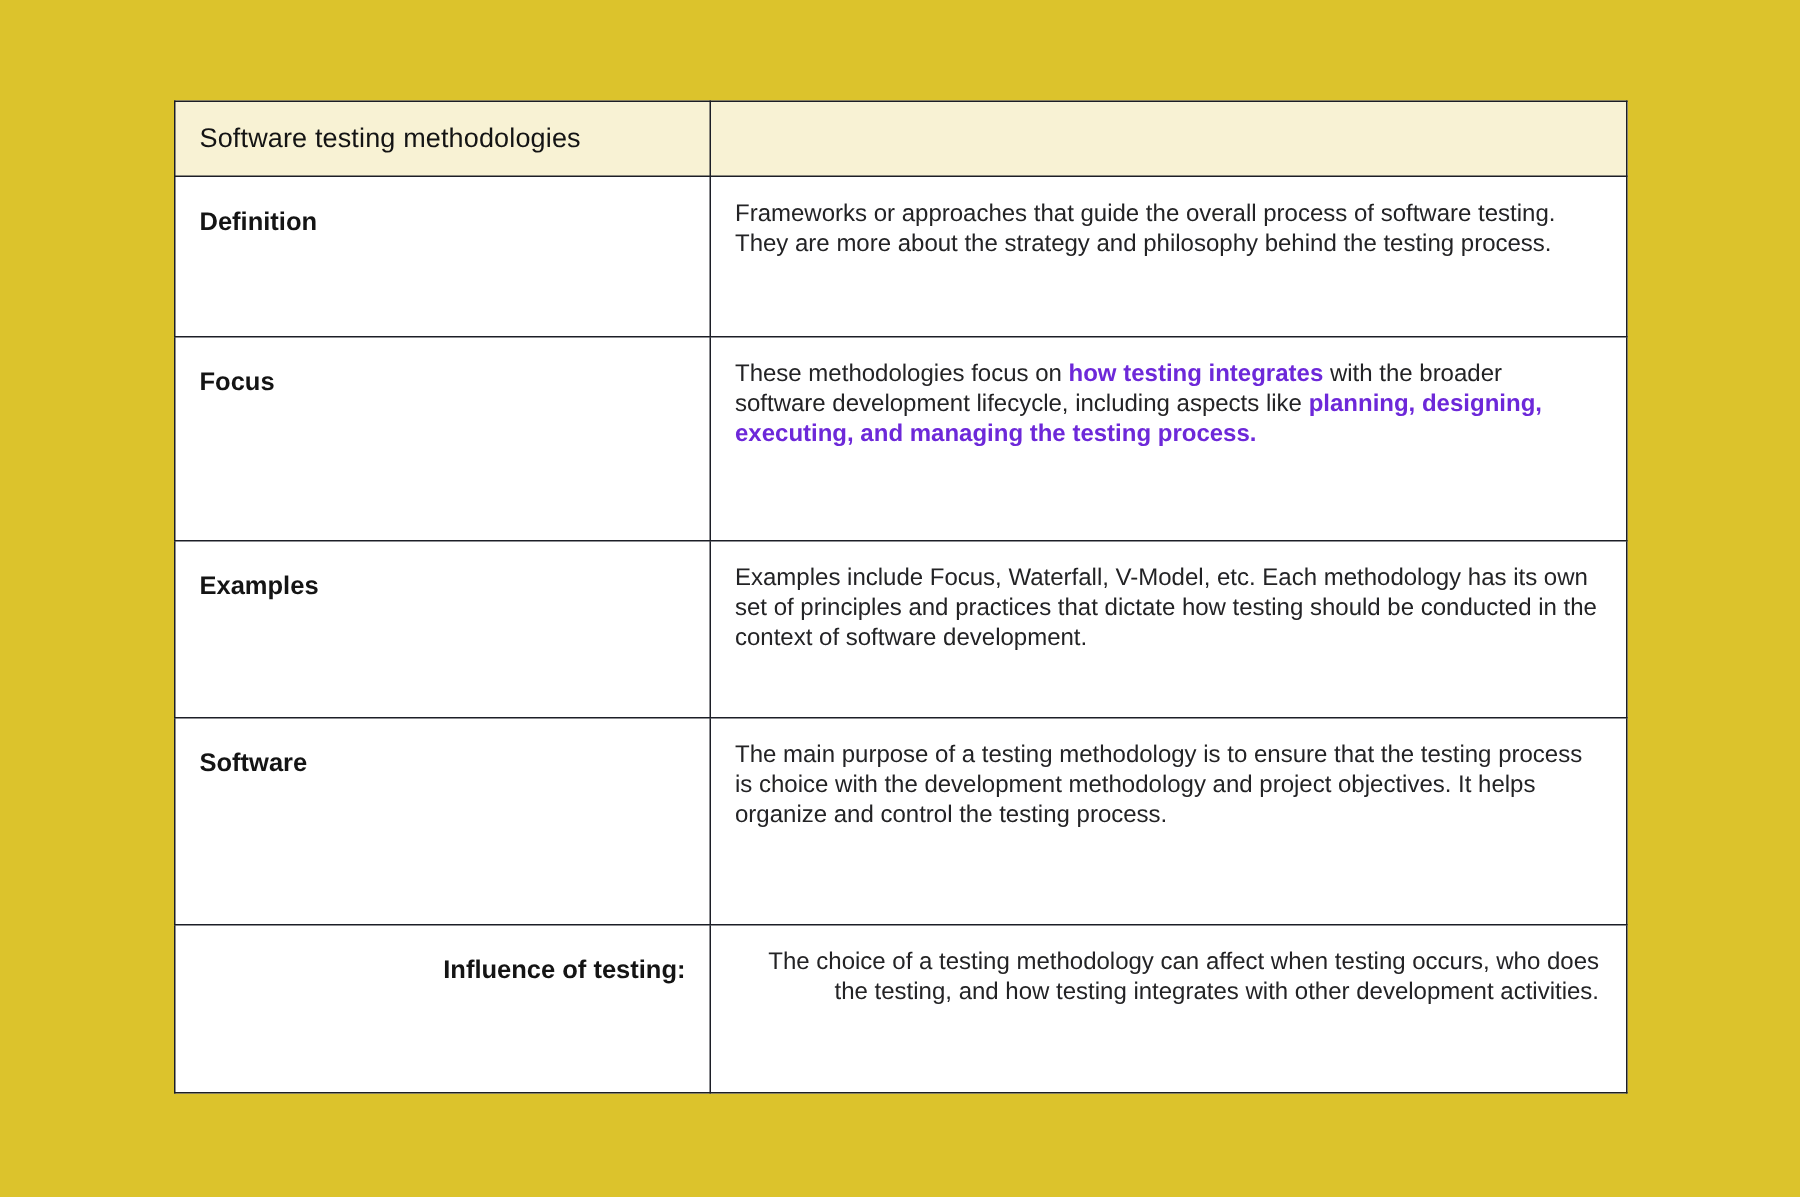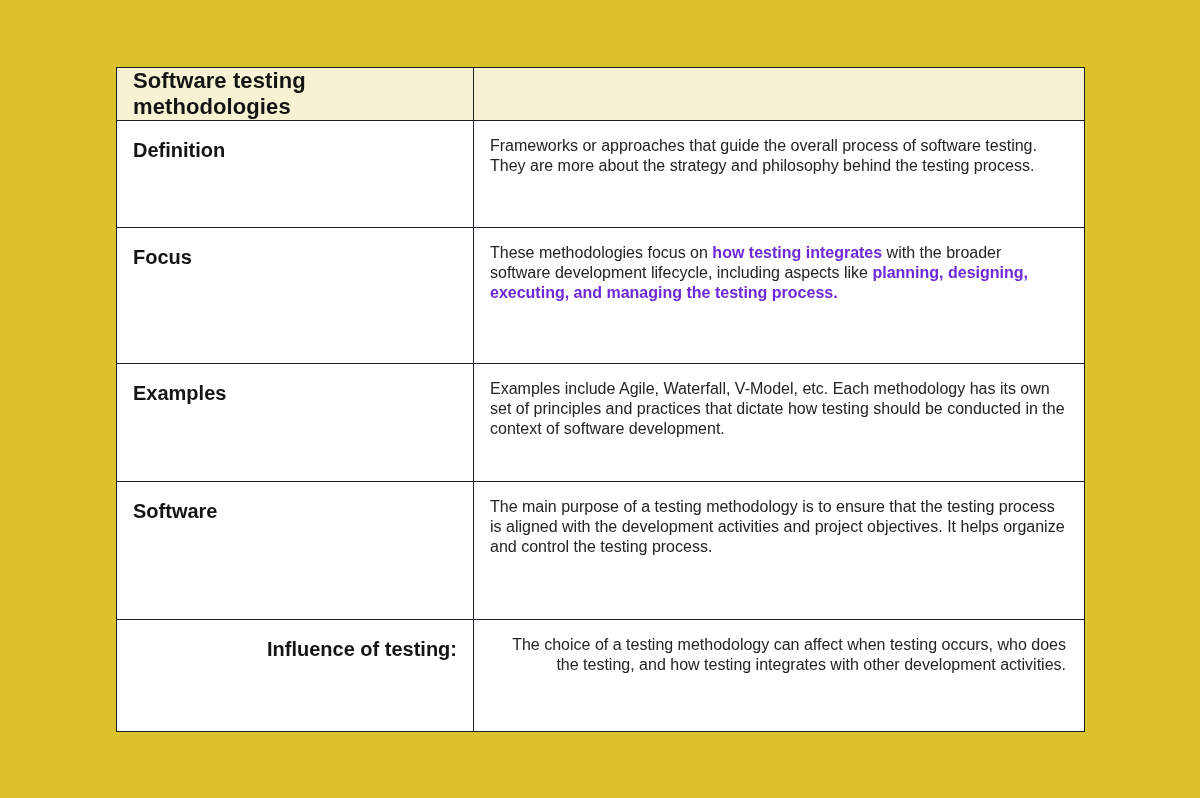--- a/index.html
+++ b/index.html
@@ -28,28 +28,28 @@
     vertical-align: top;
     text-align: left;
   }
   col.left-col  { width: 357px; }
   col.right-col { width: 611px; }
   tr.header-row th {
     background: #f8f2d4;
     height: 50px;
     vertical-align: middle;
     padding: 0 16px;
-    font-size: 22px;
-    font-weight: 700;
+    font-size: 18px;
+    font-weight: 400;
     color: #141414;
     letter-spacing: 0.1px;
   }
   td.label-cell {
     padding: 15px 16px 18px 16px;
-    font-size: 20px;
+    font-size: 17px;
     font-weight: 700;
     color: #141414;
     line-height: 29px;
   }
   td.desc-cell {
     padding: 15px 18px 18px 16px;
     font-size: 16px;
     font-weight: 400;
     color: #232325;
     line-height: 20px;
@@ -86,26 +86,26 @@
     <td class="desc-cell">Frameworks or approaches that guide the overall process of software testing. They are more about the strategy and philosophy behind the testing process.</td>
   </tr>
 
   <tr data-row="1">
     <td class="label-cell">Focus</td>
     <td class="desc-cell">These methodologies focus on <strong>how testing integrates</strong> with the broader software development lifecycle, including aspects like <strong>planning, designing, executing, and managing the testing process.</strong></td>
   </tr>
 
   <tr data-row="2">
     <td class="label-cell">Examples</td>
-    <td class="desc-cell">Examples include Agile, Waterfall, V-Model, etc. Each methodology has its own set of principles and practices that dictate how testing should be conducted in the context of software development.</td>
+    <td class="desc-cell">Examples include Focus, Waterfall, V-Model, etc. Each methodology has its own set of principles and practices that dictate how testing should be conducted in the context of software development.</td>
   </tr>
 
   <tr data-row="3">
     <td class="label-cell">Software</td>
-    <td class="desc-cell">The main purpose of a testing methodology is to ensure that the testing process is aligned with the development activities and project objectives. It helps organize and control the testing process.</td>
+    <td class="desc-cell">The main purpose of a testing methodology is to ensure that the testing process is choice with the development methodology and project objectives. It helps organize and control the testing process.</td>
   </tr>
 
   <tr data-row="4">
     <td class="label-cell">Influence of testing:</td>
     <td class="desc-cell">The choice of a testing methodology can affect when testing occurs, who does the testing, and how testing integrates with other development activities.</td>
   </tr>
 </tbody>
   </table>
 </div>
 

